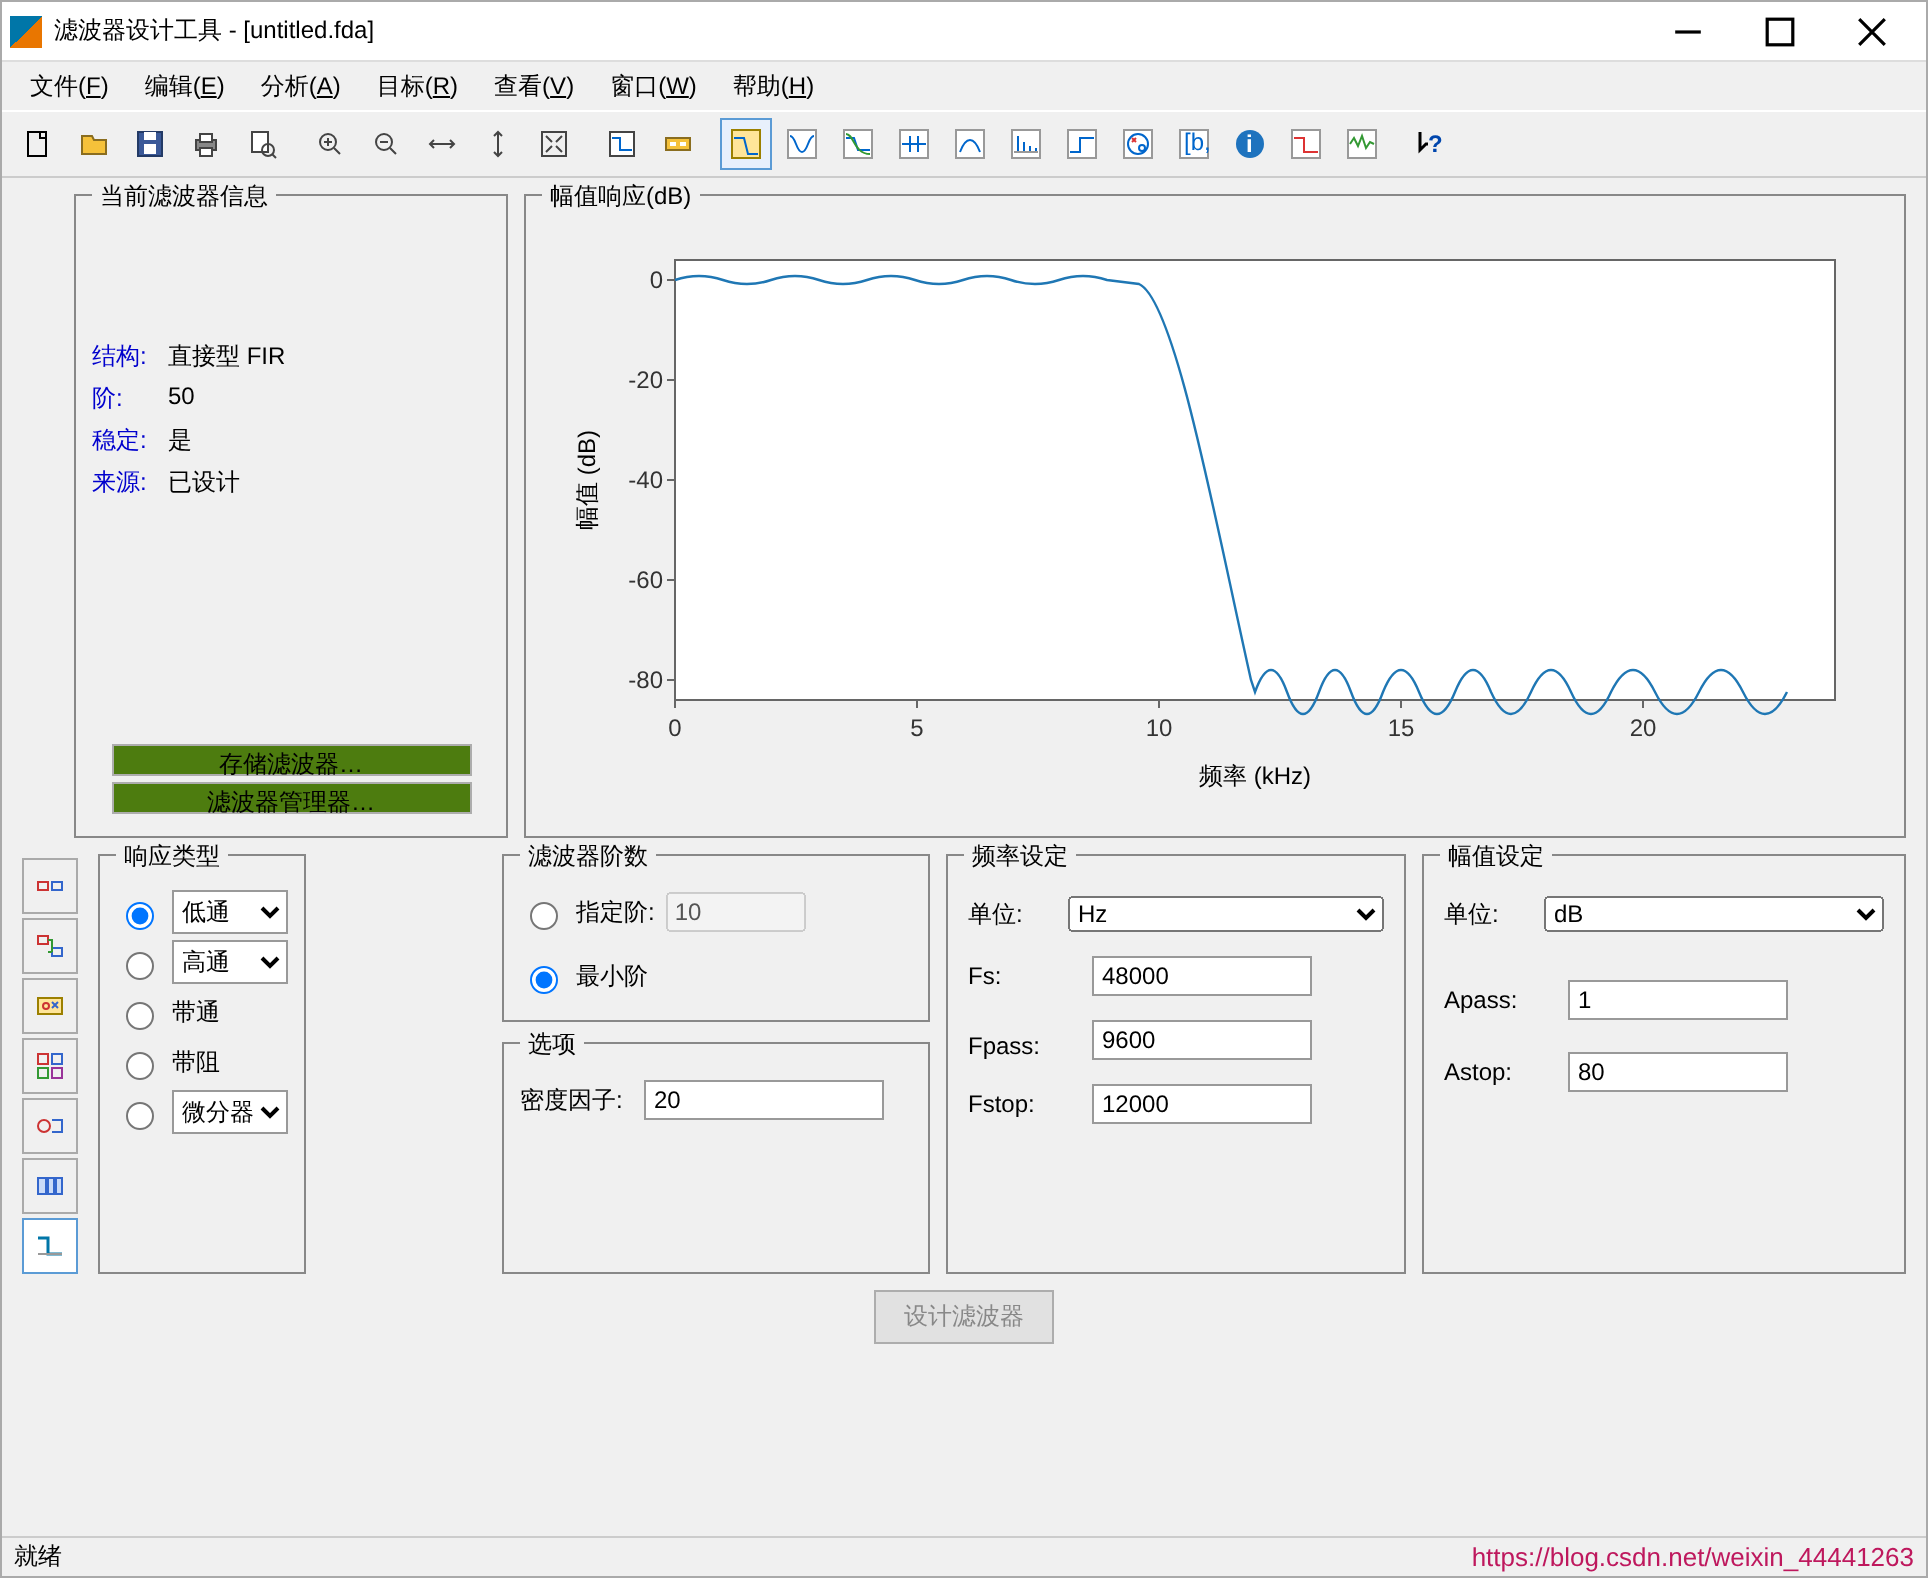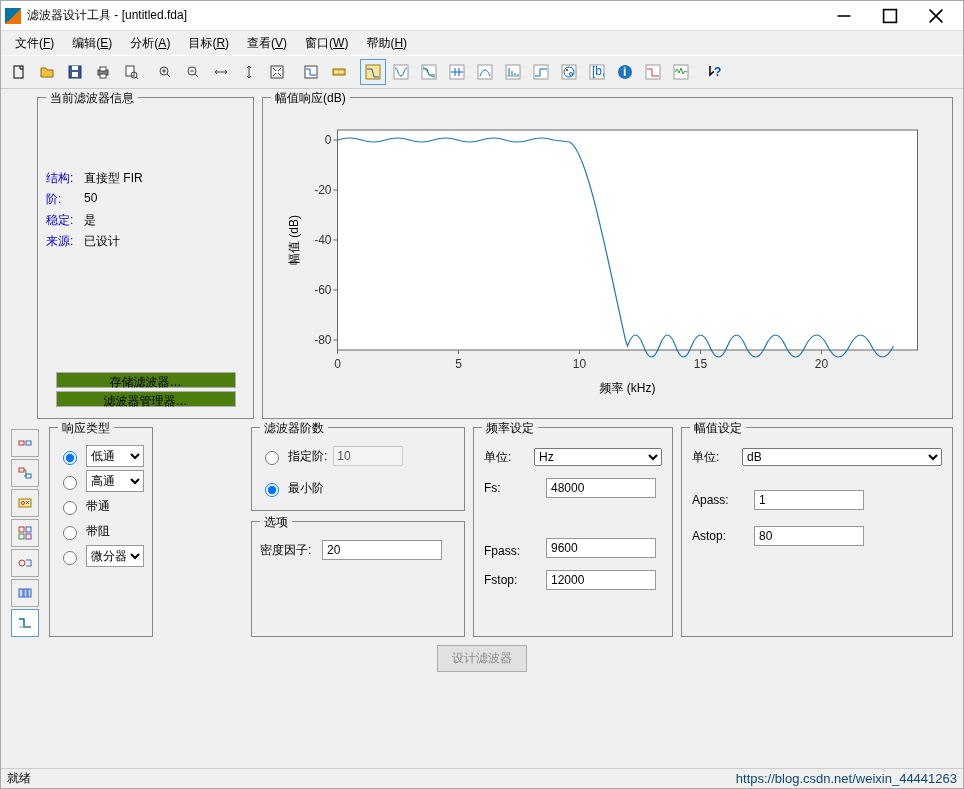--- a/index.html
+++ b/index.html
@@ -39,26 +39,26 @@
 .radio-row input[type=radio]{ width:14px;height:14px;}
 .radio-row select { flex:1; height:22px; background:#fff; border:1px solid #999;}
 .radio-row .txt { width:40px; }
 .ord-col { width:214px; display:flex; flex-direction:column; gap:10px;}
 .ord-box, .opt-box { border:1px solid #888; position:relative; padding:14px 8px 8px 8px;}
 .ord-box .legend, .opt-box .legend { position:absolute; top:-8px; left:8px; background:#f0f0f0; padding:0 4px;}
 .input-row { display:flex; align-items:center; gap:6px; margin:4px 0;}
 .input-row label { width:56px;}
 .input-row label.w44 { width:44px;}
 .input-row input[type=text]{ height:20px; border:1px solid #999; padding:0 4px; background:#fff;}
-.freq-col { width:200px;}
+.freq-col { width:230px;}
 .mag-col { flex:1;}
 .design-row { text-align:center; padding:0 0 6px 0;}
 .design-row button { padding:4px 14px; background:#e1e1e1; border:1px solid #adadad; color:#888;}
 .status { height:20px; border-top:1px solid #ccc; padding:0 6px; display:flex; align-items:center; background:#f0f0f0; position:relative;}
-.watermark { position:absolute; right:6px; bottom:2px; color:#0c4a6e; font-size:13px;}
+.watermark { position:absolute; right:6px; bottom:2px; color:#be185d; font-size:13px;}
 select{font-size:12px;}
 svg.icon { width:16px; height:16px; }
 .resp-outer { display:flex; flex-direction:row; gap:10px; width:194px;}
 </style>
 </head>
 <body>
 
 <div class="window">
  <div class="titlebar">
    <div class="logo"></div>
@@ -430,21 +430,21 @@
       <div class="input-row">
             <label class="w44">单位:</label>
             <select style="flex:1"><option>Hz</option></select>
           </div>
       <div class="input-row" style="margin-top:12px;">
             <label>Fs:</label>
             <input type="text" style="width: 110px;" value="48000">
           </div>
       <div class="input-row" style="margin-top:12px;align-items:flex-end;">
             <label>Fpass:</label>
-            <input type="text" style="width: 110px; margin-top: 28px;" value="9600">
+            <input type="text" style="width: 110px;" value="9600">
           </div>
       <div class="input-row" style="margin-top:12px;">
             <label>Fstop:</label>
             <input type="text" style="width: 110px;" value="12000">
           </div>
     </div>
 
     <div class="col mag-col">
       <div class="legend">幅值设定</div>
       <div class="input-row">

